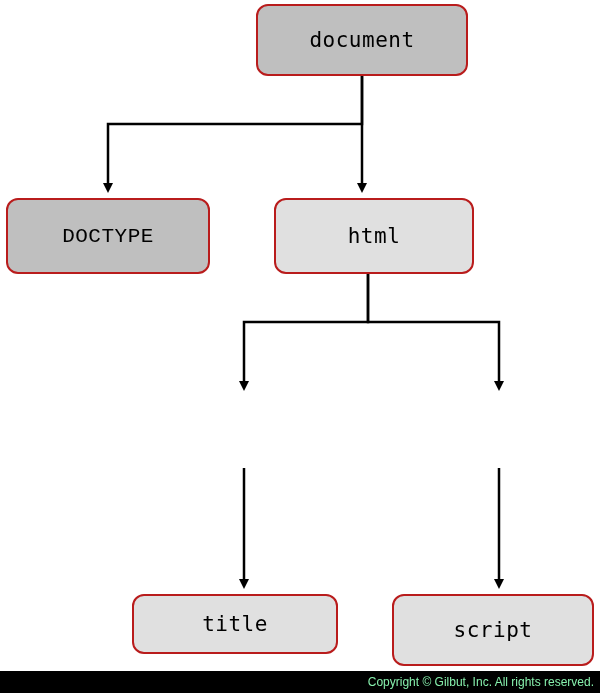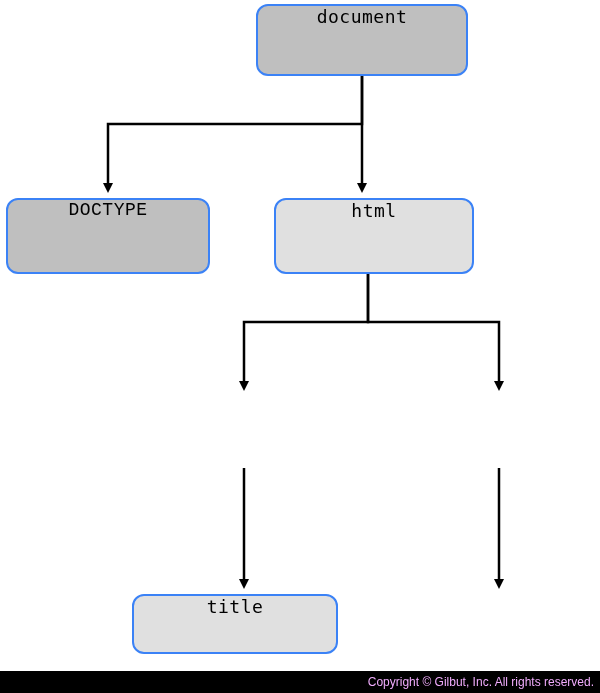--- a/index.html
+++ b/index.html
@@ -11,27 +11,27 @@
     position: relative;
     width: 600px;
     height: 693px;
     background: #ffffff;
     font-family: "DejaVu Sans", sans-serif;
     overflow: hidden;
   }
   .node {
     position: absolute;
     box-sizing: border-box;
-    border: 2px solid #3b82f6;
+    border: 2px solid #b91c1c;
     border-radius: 12px;
     display: flex;
-    align-items: flex-start;
+    align-items: center;
     justify-content: center;
     font-family: "DejaVu Sans Mono", monospace;
-    font-size: 18px;
+    font-size: 21px;
     color: #000000;
     letter-spacing: 0.5px;
   }
   .node.dark { background: #bfbfbf; }
   .node.light { background: #e0e0e0; }
 
   svg.edges {
     position: absolute;
     left: 0;
     top: 0;
@@ -40,21 +40,21 @@
     pointer-events: none;
   }
 
   .footer {
     position: absolute;
     left: 0;
     bottom: 0;
     width: 600px;
     height: 22px;
     background: #000000;
-    color: #f0abfc;
+    color: #86efac;
     font-family: "Liberation Sans", sans-serif;
     font-size: 12px;
     display: flex;
     align-items: center;
     justify-content: flex-end;
     padding-right: 6px;
     box-sizing: border-box;
   }
 </style>
 </head>
@@ -96,17 +96,20 @@
     </div>
   <div class="node dark" style="left:6px;   top:198px; width:204px; height:76px;font-family:Liberation Mono, monospace;">
       <span>DOCTYPE</span>
     </div>
   <div class="node light" style="left:268px; top:198px; width:200px; height:76px;margin-left:6px;">
       <span>html</span>
     </div>
   <div class="node light" style="left:132px; top:594px; width:206px; height:60px;">
       <span>title</span>
     </div>
+  <div class="node light" style="left:392px; top:594px; width:202px; height:72px;">
+      <span>script</span>
+    </div>
 
   <div class="footer">
     <span>Copyright © Gilbut, Inc. All rights reserved.</span>
   </div>
 </div>
 
 </body></html>

